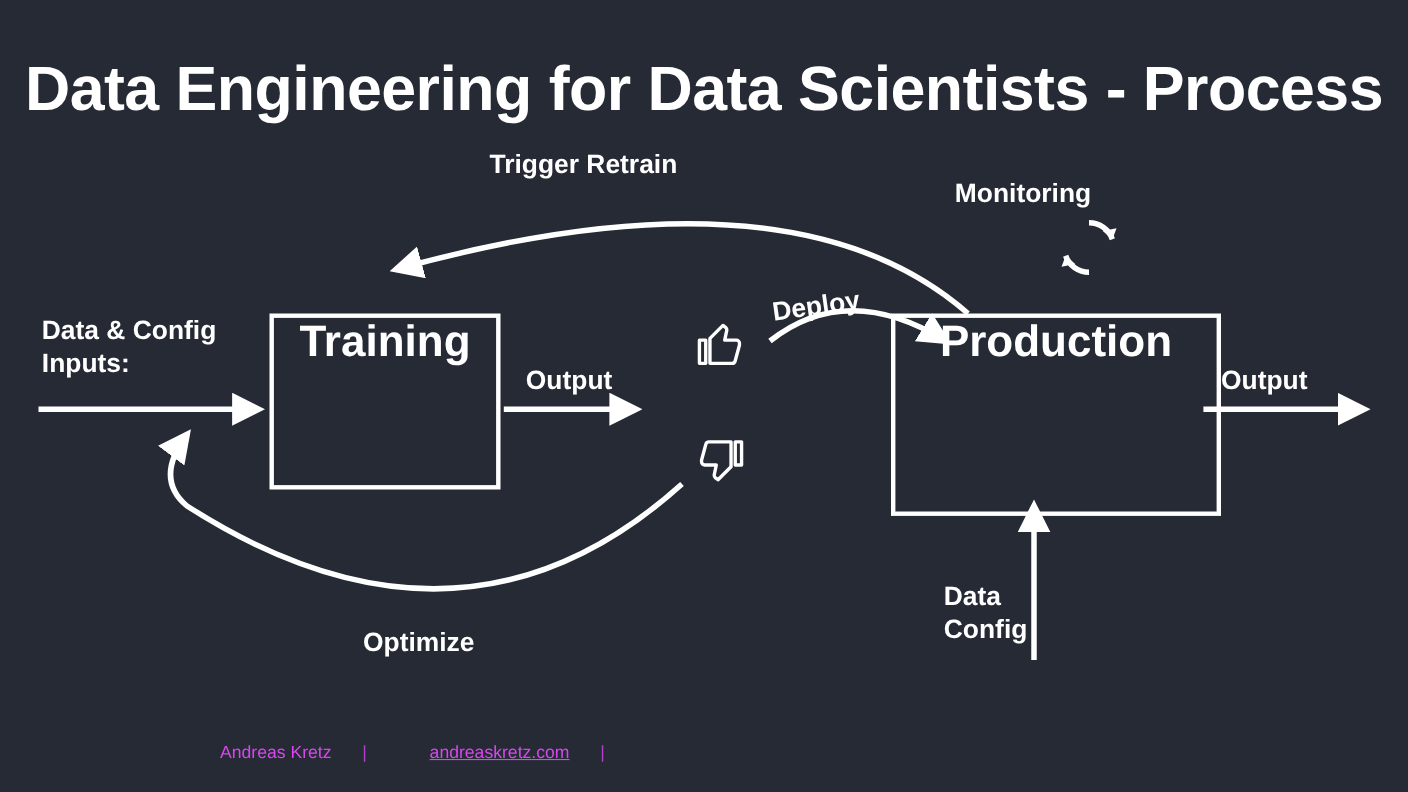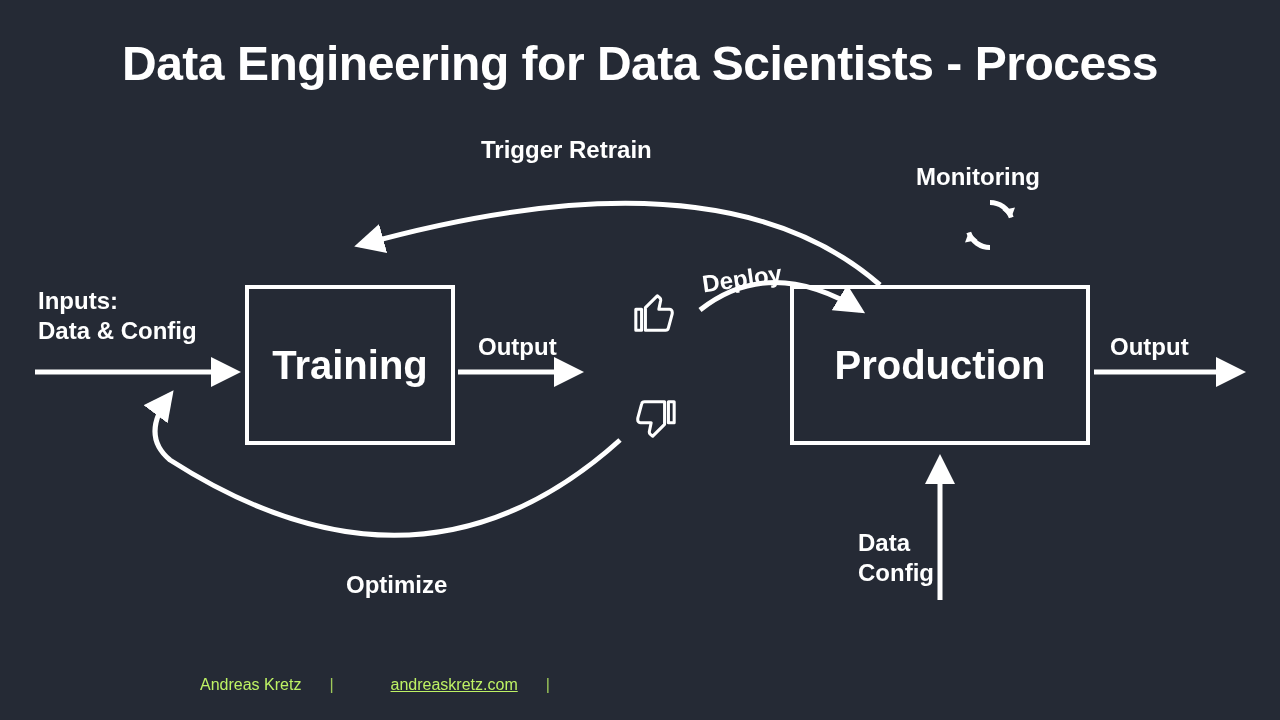--- a/index.html
+++ b/index.html
@@ -7,70 +7,70 @@
     width: 1280px;
     height: 720px;
     background: #252a35;
     color: #ffffff;
     font-family: -apple-system, BlinkMacSystemFont, "Segoe UI", Helvetica, Arial, sans-serif;
     position: relative;
     overflow: hidden;
   }
   .title {
     position: absolute;
-    top: 36px;
+    top: 48px;
     left: 0;
     width: 100%;
     text-align: center;
-    font-size: 48px;
+    font-size: 57px;
     font-weight: 800;
     letter-spacing: -0.5px;
   }
   .box {
     position: absolute;
     border: 4px solid #ffffff;
     display: flex;
-    align-items: center;
+    align-items: flex-start;
     justify-content: center;
     font-size: 40px;
     font-weight: 800;
   }
   .box-training {
     left: 245px;
     top: 285px;
     width: 210px;
     height: 160px;
   }
   .box-production {
-    left: 790px;
+    left: 810px;
     top: 285px;
     width: 300px;
-    height: 160px;
+    height: 184px;
   }
   .label {
     position: absolute;
     font-weight: 700;
     font-size: 24px;
     line-height: 1.25;
   }
   .label-inputs   { left: 38px;  top: 286px; }
   .label-output1  { left: 478px; top: 332px; }
   .label-output2  { left: 1110px; top: 332px; }
   .label-deploy   { left: 702px; top: 264px; transform: rotate(-8deg); }
-  .label-retrain  { left: 445px; top: 135px; margin-left: 36px; }
-  .label-monitor  { left: 916px; top: 162px; }
-  .label-optimize { left: 330px; top: 570px; margin-left: 16px; }
+  .label-retrain  { left: 445px; top: 135px; }
+  .label-monitor  { left: 868px; top: 162px; }
+  .label-optimize { left: 330px; top: 570px; }
   .label-live     { left: 858px; top: 528px; }
   .footer {
     position: absolute;
     bottom: 26px;
     left: 200px;
     font-size: 16px;
     font-weight: 400;
-    color: #bef264;
+    color: #d946ef;
     display: flex;
     align-items: center;
     gap: 28px;
   }
   .footer .sep { opacity: 0.8; }
   .footer .link { text-decoration: underline; margin-left: 29px; }
   svg.diagram {
     position: absolute;
     left: 0; top: 0;
     width: 1280px; height: 720px;
@@ -95,22 +95,22 @@
 <div class="title">Data Engineering for Data Scientists - Process</div>
 
 <div class="box box-training">
   <span>Training</span>
 </div>
 <div class="box box-production">
   <span>Production</span>
 </div>
 
 <div class="label label-inputs">
+  <div>Data &amp; Config</div>
   <div>Inputs:</div>
-  <div>Data &amp; Config</div>
 </div>
 <div class="label label-output1">Output</div>
 <div class="label label-output2">Output</div>
 <div class="label label-deploy">Deploy</div>
 <div class="label label-retrain">Trigger Retrain</div>
 <div class="label label-monitor">Monitoring</div>
 <div class="label label-optimize">Optimize</div>
 <div class="label label-live">
   <div>Data</div>
   <div>Config</div>

